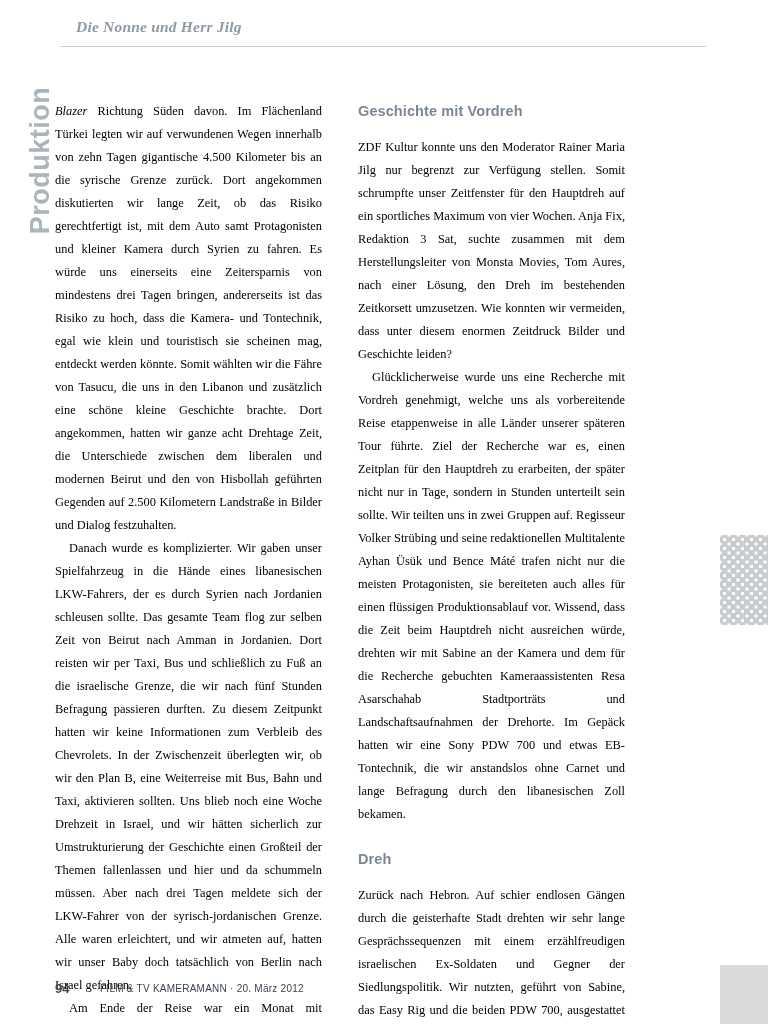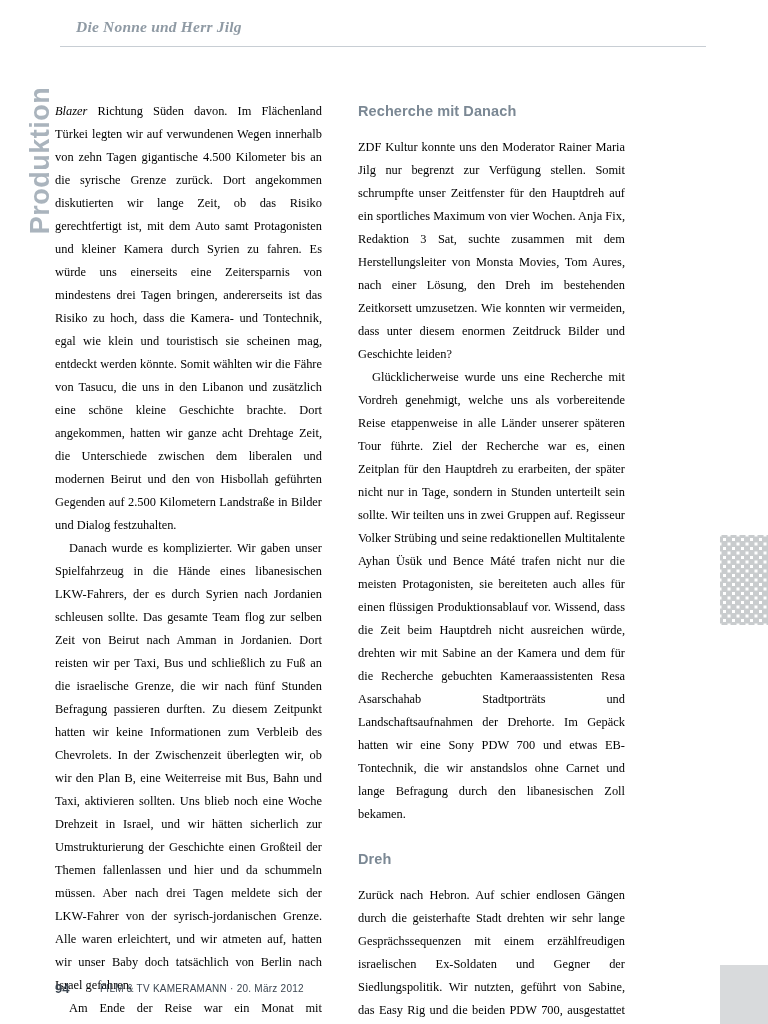--- a/index.html
+++ b/index.html
@@ -155,21 +155,21 @@
   <div class="running-head">Die Nonne und Herr Jilg</div>
   <div class="head-rule"></div>
 
   <div class="col col-left">
     <p class="first"><em>Blazer</em> <span>Richtung Süden davon. Im Flächenland Türkei legten wir auf verwundenen Wegen innerhalb von zehn Tagen gigantische 4.500 Kilometer bis an die syrische Grenze zurück. Dort angekommen diskutierten wir lange Zeit, ob das Risiko gerechtfertigt ist, mit dem Auto samt Protagonisten und kleiner Kamera durch Syrien zu fahren. Es würde uns einerseits eine Zeitersparnis von mindestens drei Tagen bringen, andererseits ist das Risiko zu hoch, dass die Kamera- und Tontechnik, egal wie klein und touristisch sie scheinen mag, entdeckt werden könnte. Somit wählten wir die Fähre von Tasucu, die uns in den Libanon und zusätzlich eine schöne kleine Geschichte brachte. Dort angekommen, hatten wir ganze acht Drehtage Zeit, die Unterschiede zwischen dem liberalen und modernen Beirut und den von Hisbollah geführten Gegenden auf 2.500 Kilometern Landstraße in Bilder und Dialog festzuhalten.</span></p>
     <p class="indent">Danach wurde es komplizierter. Wir gaben unser Spielfahrzeug in die Hände eines libanesischen LKW-Fahrers, der es durch Syrien nach Jordanien schleusen sollte. Das gesamte Team flog zur selben Zeit von Beirut nach Amman in Jordanien. Dort reisten wir per Taxi, Bus und schließlich zu Fuß an die israelische Grenze, die wir nach fünf Stunden Befragung passieren durften. Zu diesem Zeitpunkt hatten wir keine Informationen zum Verbleib des Chevrolets. In der Zwischenzeit überlegten wir, ob wir den Plan B, eine Weiterreise mit Bus, Bahn und Taxi, aktivieren sollten. Uns blieb noch eine Woche Drehzeit in Israel, und wir hätten sicherlich zur Umstrukturierung der Geschichte einen Großteil der Themen fallenlassen und hier und da schummeln müssen. Aber nach drei Tagen meldete sich der LKW-Fahrer von der syrisch-jordanischen Grenze. Alle waren erleichtert, und wir atmeten auf, hatten wir unser Baby doch tatsächlich von Berlin nach Israel gefahren.</p>
     <p class="indent">Am Ende der Reise war ein Monat mit Dreharbeiten vergangen und über 10.000 Kilometer Material standen auf dem Tacho. 52 Stunden Material waren auf Professional-Disc (35 x 50 GB) und ein paar hundert Gigabyte mit Canon 5D und mit Go Pro auf externen Festplatten aufgezeichnet und ergaben ungefähr 80 Stunden Rohmaterial.</p>
   </div>
 
   <div class="col col-right">
-    <h2 class="section">Recherche mit Danach</h2>
+    <h2 class="section">Geschichte mit Vordreh</h2>
     <p class="first">ZDF Kultur konnte uns den Moderator Rainer Maria Jilg nur begrenzt zur Verfügung stellen. Somit schrumpfte unser Zeitfenster für den Hauptdreh auf ein sportliches Maximum von vier Wochen. Anja Fix, Redaktion 3 Sat, suchte zusammen mit dem Herstellungsleiter von Monsta Movies, Tom Aures, nach einer Lösung, den Dreh im bestehenden Zeitkorsett umzusetzen. Wie konnten wir vermeiden, dass unter diesem enormen Zeitdruck Bilder und Geschichte leiden?</p>
     <p class="indent">Glücklicherweise wurde uns eine Recherche mit Vordreh genehmigt, welche uns als vorbereitende Reise etappenweise in alle Länder unserer späteren Tour führte. Ziel der Recherche war es, einen Zeitplan für den Hauptdreh zu erarbeiten, der später nicht nur in Tage, sondern in Stunden unterteilt sein sollte. Wir teilten uns in zwei Gruppen auf. Regisseur Volker Strübing und seine redaktionellen Multitalente Ayhan Üsük und Bence Máté trafen nicht nur die meisten Protagonisten, sie bereiteten auch alles für einen flüssigen Produktionsablauf vor. Wissend, dass die Zeit beim Hauptdreh nicht ausreichen würde, drehten wir mit Sabine an der Kamera und dem für die Recherche gebuchten Kameraassistenten Resa Asarschahab Stadtporträts und Landschaftsaufnahmen der Drehorte. Im Gepäck hatten wir eine Sony PDW 700 und etwas EB-Tontechnik, die wir anstandslos ohne Carnet und lange Befragung durch den libanesischen Zoll bekamen.</p>
     <h2 class="section spaced">Dreh</h2>
     <p class="first">Zurück nach Hebron. Auf schier endlosen Gängen durch die geisterhafte Stadt drehten wir sehr lange Gesprächssequenzen mit einem erzählfreudigen israelischen Ex-Soldaten und Gegner der Siedlungspolitik. Wir nutzten, geführt von Sabine, das Easy Rig und die beiden PDW 700, ausgestattet mit Matte Box, ND 9 und Follow-Focus. Das Rig half dabei, dicht an der Szenerie und den Gesprächen zu bleiben. Dadurch wurde der Fluss der Situation so wenig wie möglich gestört und die Authentizität erhalten. Zudem konnte schnell auf unvorhersehbare Geschehnisse – wie zum</p>
   </div>
 
   <div class="edge-block pattern"></div>
   <div class="edge-block plain"></div>
 
   <div class="folio">94</div>

